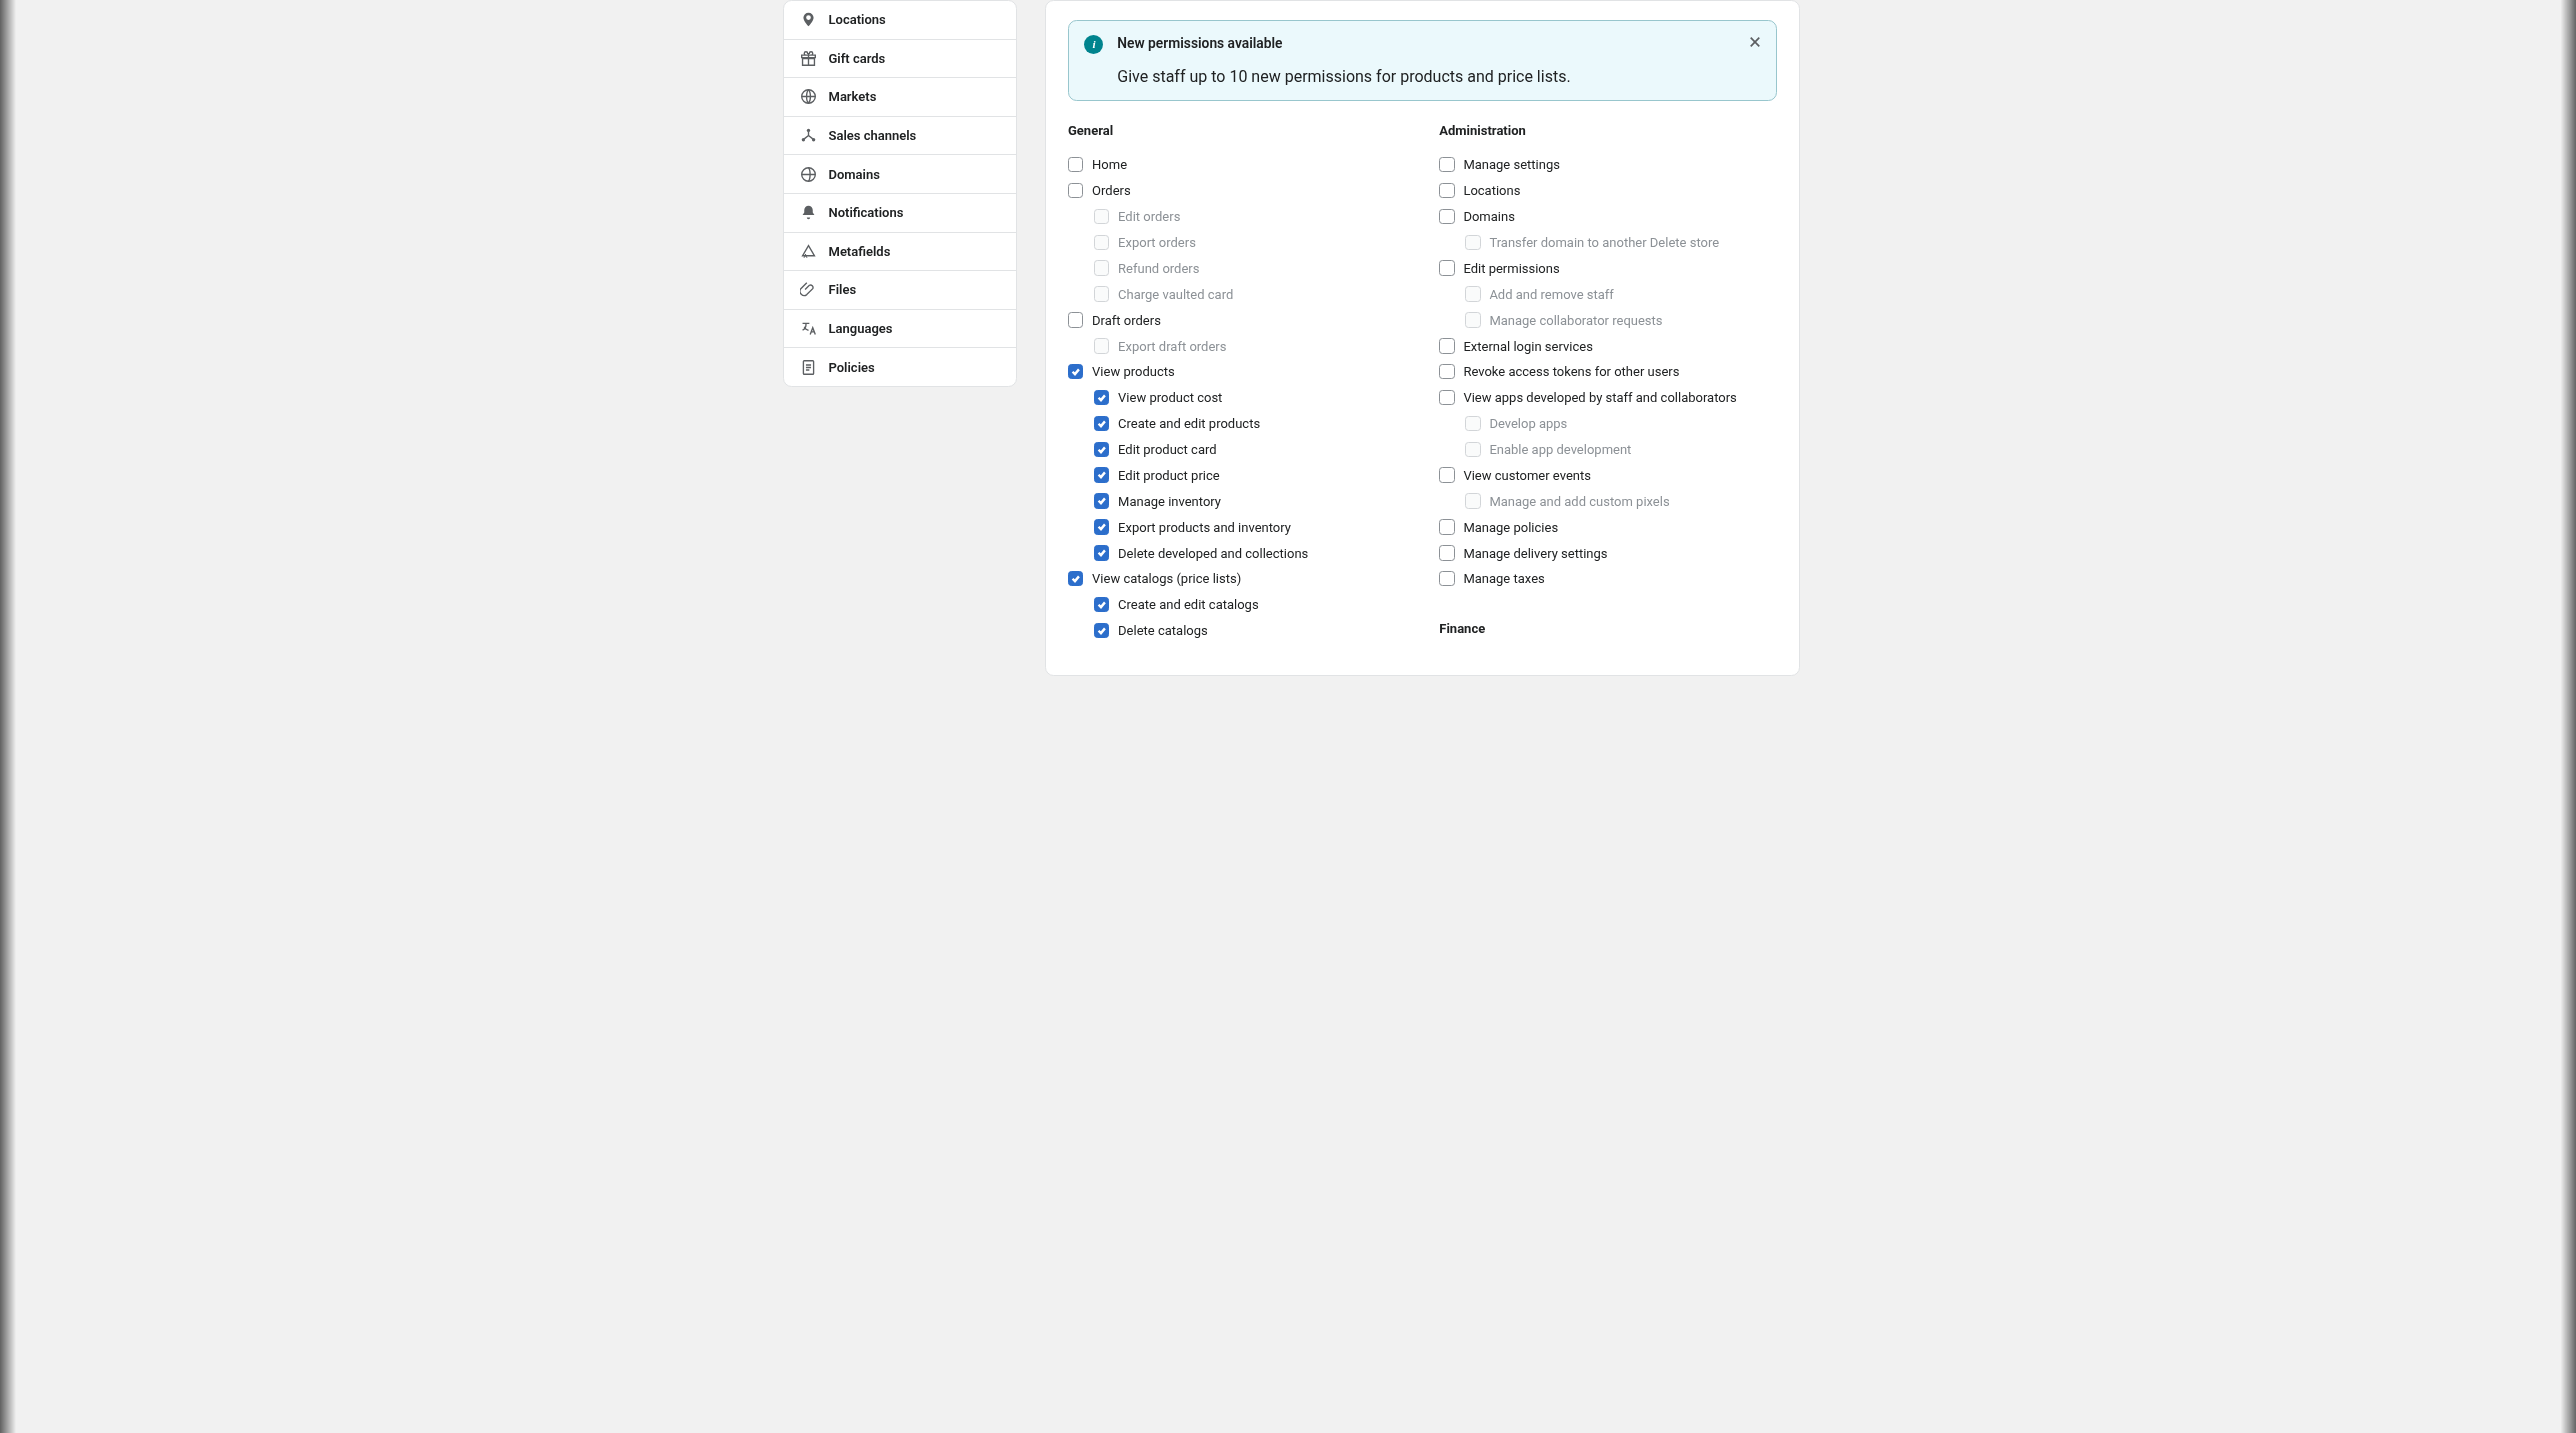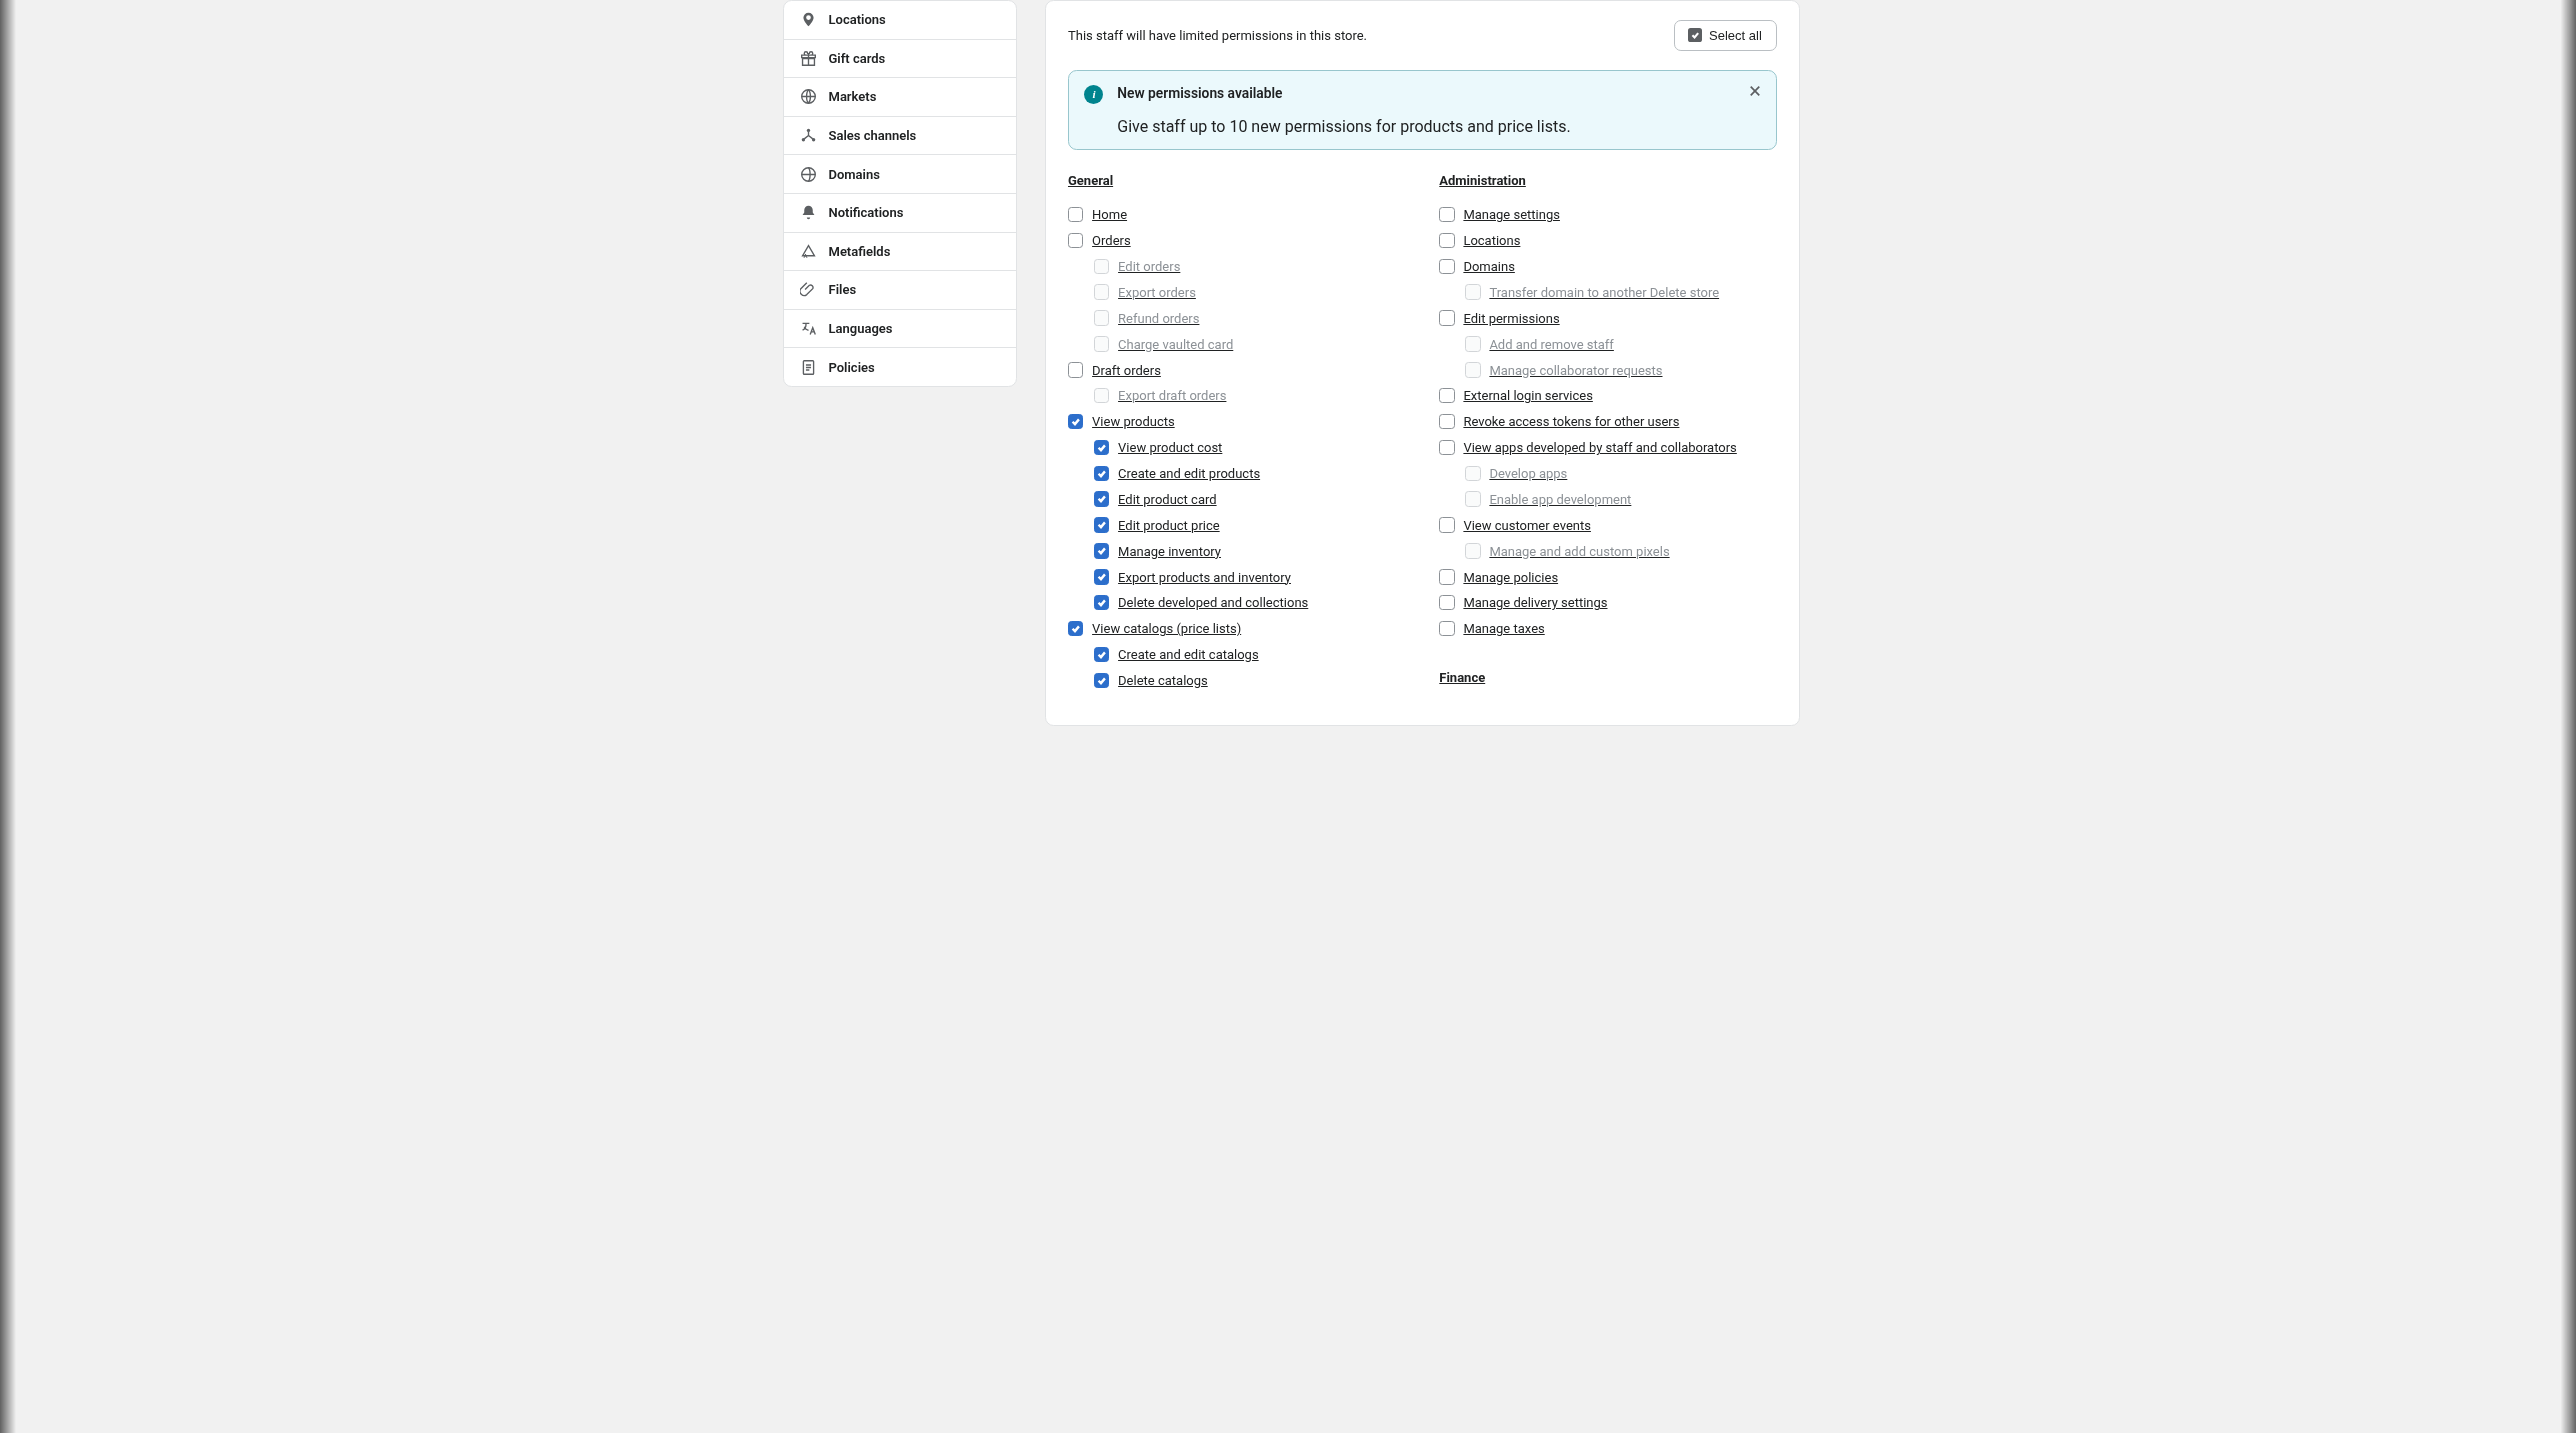--- a/index.html
+++ b/index.html
@@ -103,21 +103,20 @@
   .banner-close{
     position:absolute;right:12px;top:12px;cursor:pointer;
     width:17px;height:17px;display:flex;align-items:center;justify-content:center;
     color:#5c5f62;
   }
   .banner-close svg{width:12px;height:12px;stroke:currentColor;stroke-width:2;fill:none;}
   
   .perm-columns {
     display:flex;
     gap:34px;
-    text-decoration:underline;
   }
   .perm-col { flex:1; }
   .col-heading {
     font-weight:700;font-size:13px;margin-bottom:13.8px;
   }
   .perm-row {
     display:flex;align-items:flex-end;gap:8.6px;
     padding:5.2px 0;
     cursor:pointer;
   }
@@ -236,31 +235,20 @@
             <svg viewBox="0 0 20 20">
               <rect x="4" y="2" width="12" height="16" rx="1" fill="none" stroke="currentColor" stroke-width="1.6"></rect>
               <path d="M7 7h6M7 10h6M7 13h4" stroke="currentColor" stroke-width="1.6"></path>
             </svg>
           </span>
           <span>Policies</span>
         </div>
       </div>
 
     <div class="main-card">
-      <div class="top-row">
-        <div class="top-text">This staff will have limited permissions in this store.</div>
-        <button class="select-all-btn">
-          <span class="cb-icon">
-            <svg viewBox="0 0 12 12">
-                <polyline points="2,6 5,9 10,3"></polyline>
-              </svg>
-          </span>
-          <span>Select all</span>
-        </button>
-      </div>
 
       <div class="banner">
         <div class="banner-icon">i</div>
         <div>
           <div class="banner-title">New permissions available</div>
           <div class="banner-sub">Give staff up to 10 new permissions for products and price lists.</div>
         </div>
         <div class="banner-close">
           <svg viewBox="0 0 14 14">
               <line x1="2" y1="2" x2="12" y2="12"></line>

